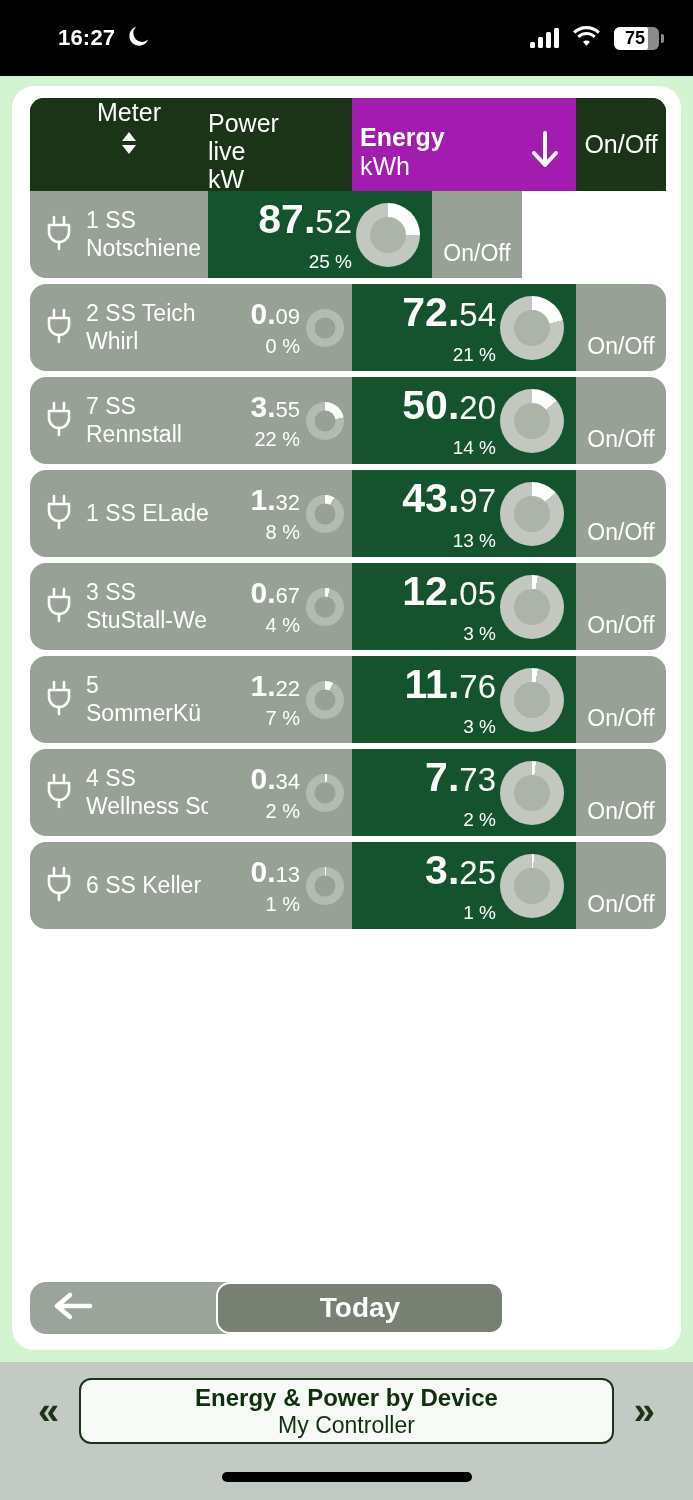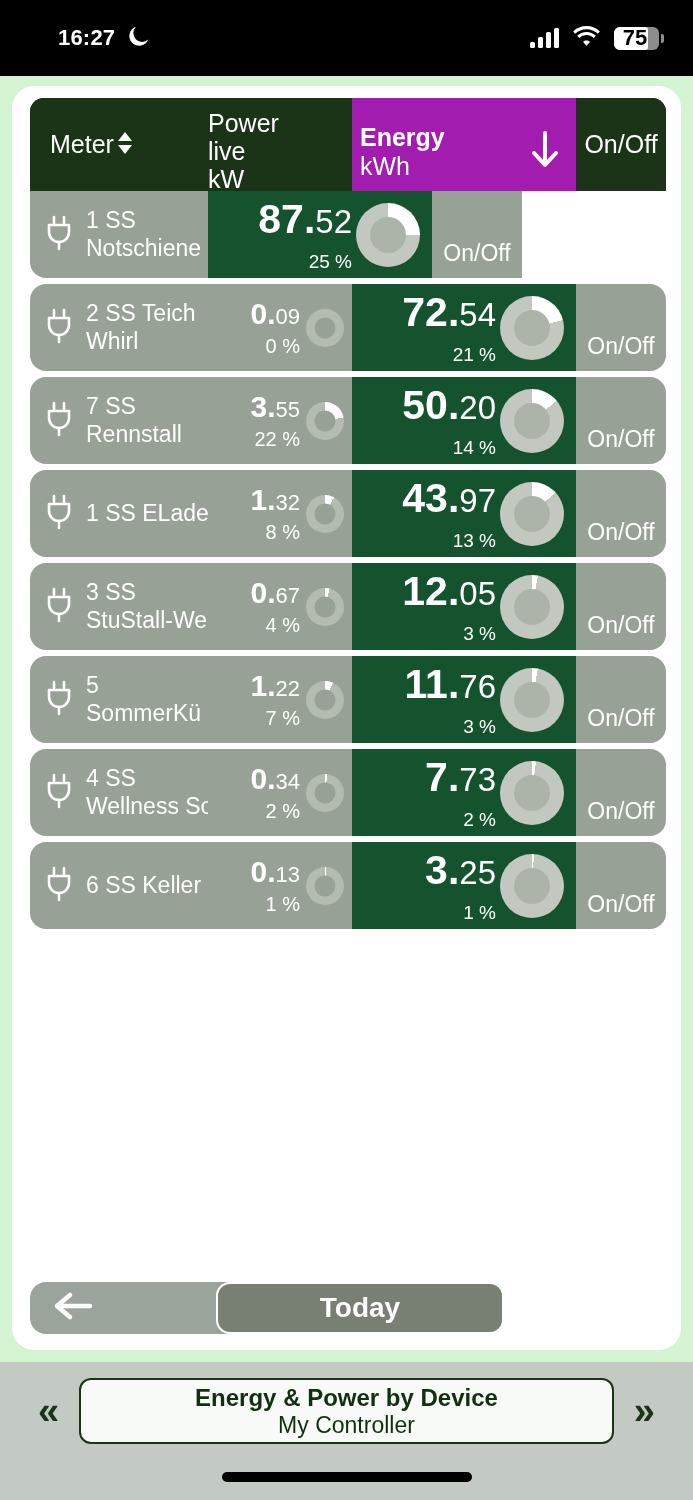--- a/index.html
+++ b/index.html
@@ -43,21 +43,21 @@
     border-radius: 6px; background: #8c8c8c;
     display: flex; align-items: center;
   }
   .batt .fill {
     position: absolute; left: 0; top: 0; bottom: 0;
     width: 75%; background: #fff;
     border-radius: 6px 3px 3px 6px;
   }
   .batt .txt {
     position: relative; z-index: 2; width: 100%;
-    text-align: center; font-size: 22px; font-weight: 700; color: #000;
+    text-align: center; font-size: 18px; font-weight: 700; color: #000;
     padding-right: 3px;
   }
   .batt::after {
     content: ""; position: absolute; right: -5px; top: 7px;
     width: 3px; height: 9px; border-radius: 0 2px 2px 0;
     background: #8c8c8c;
   }
 
   
   .page {
@@ -81,21 +81,21 @@
     border-radius: 14px 14px 0 0;
     overflow: hidden;
     display: flex;
     background: #1b3418;
     color: #fff;
   }
   .th {
     display: flex; align-items: center;
     background: #1b3418;
   }
-  .th-meter { width: 178px; padding-left: 20px; gap: 1px; }
+  .th-meter { width: 178px; padding-left: 20px; gap: 1px; flex-direction: column; }
   .th-meter .lbl { font-size: 25px; }
   .th-power { width: 144px; align-items: flex-start; padding-top: 11px; }
   .th-power .stack { font-size: 25px; line-height: 1.12; }
   .th-energy {
     width: 224px; background: #a21caf;
     align-items: center; padding: 14px 14px 0 8px;
     justify-content: space-between;
   }
   .th-energy .stack { font-size: 25px; line-height: 1.14; }
   .th-energy .stack .b { font-weight: 700; }

